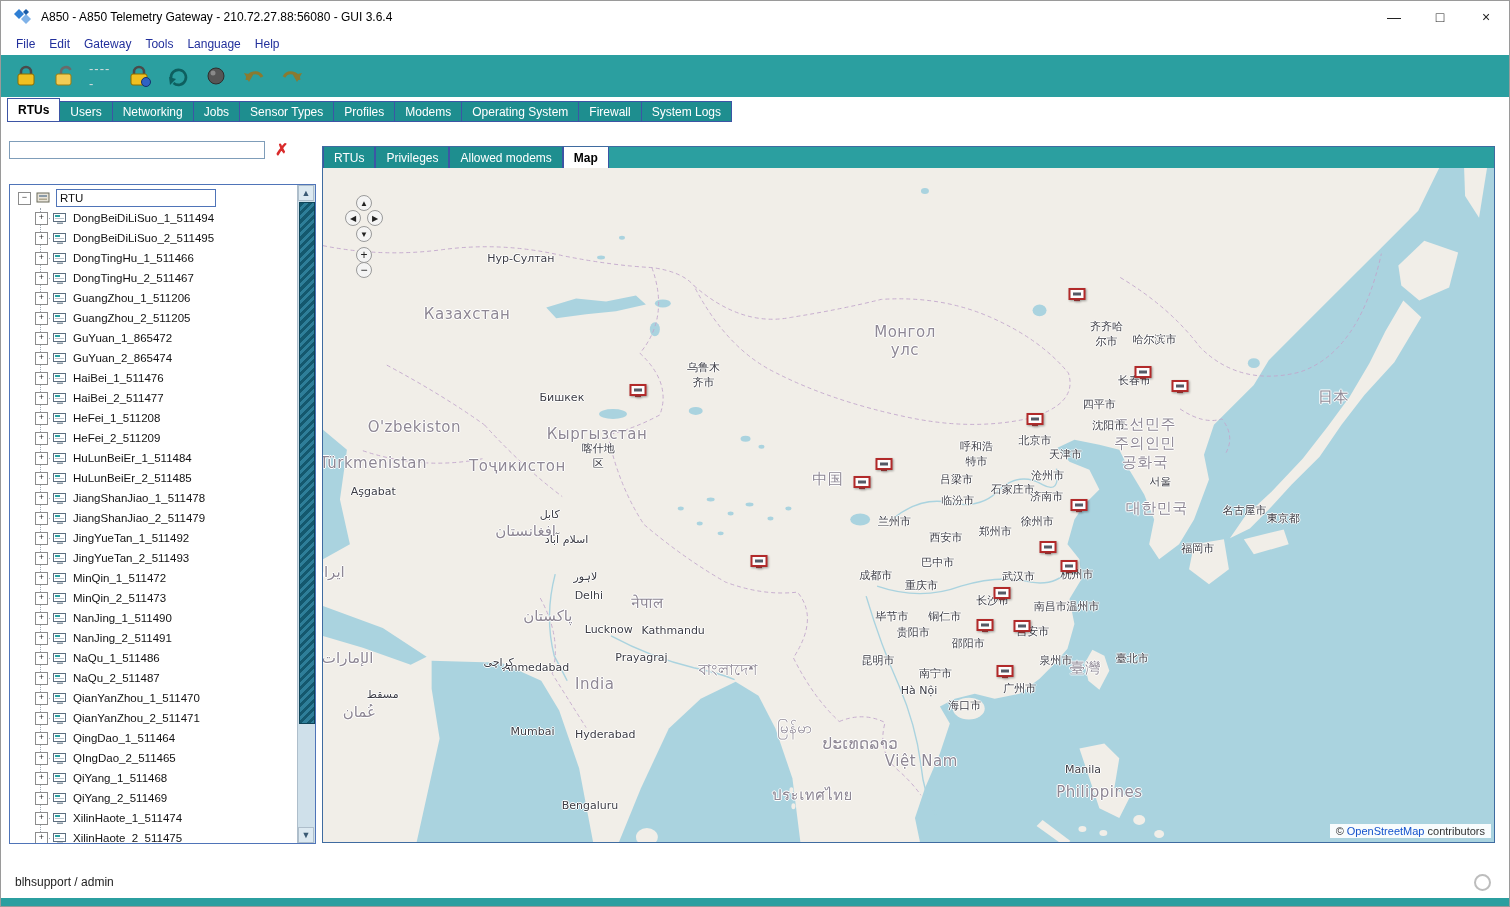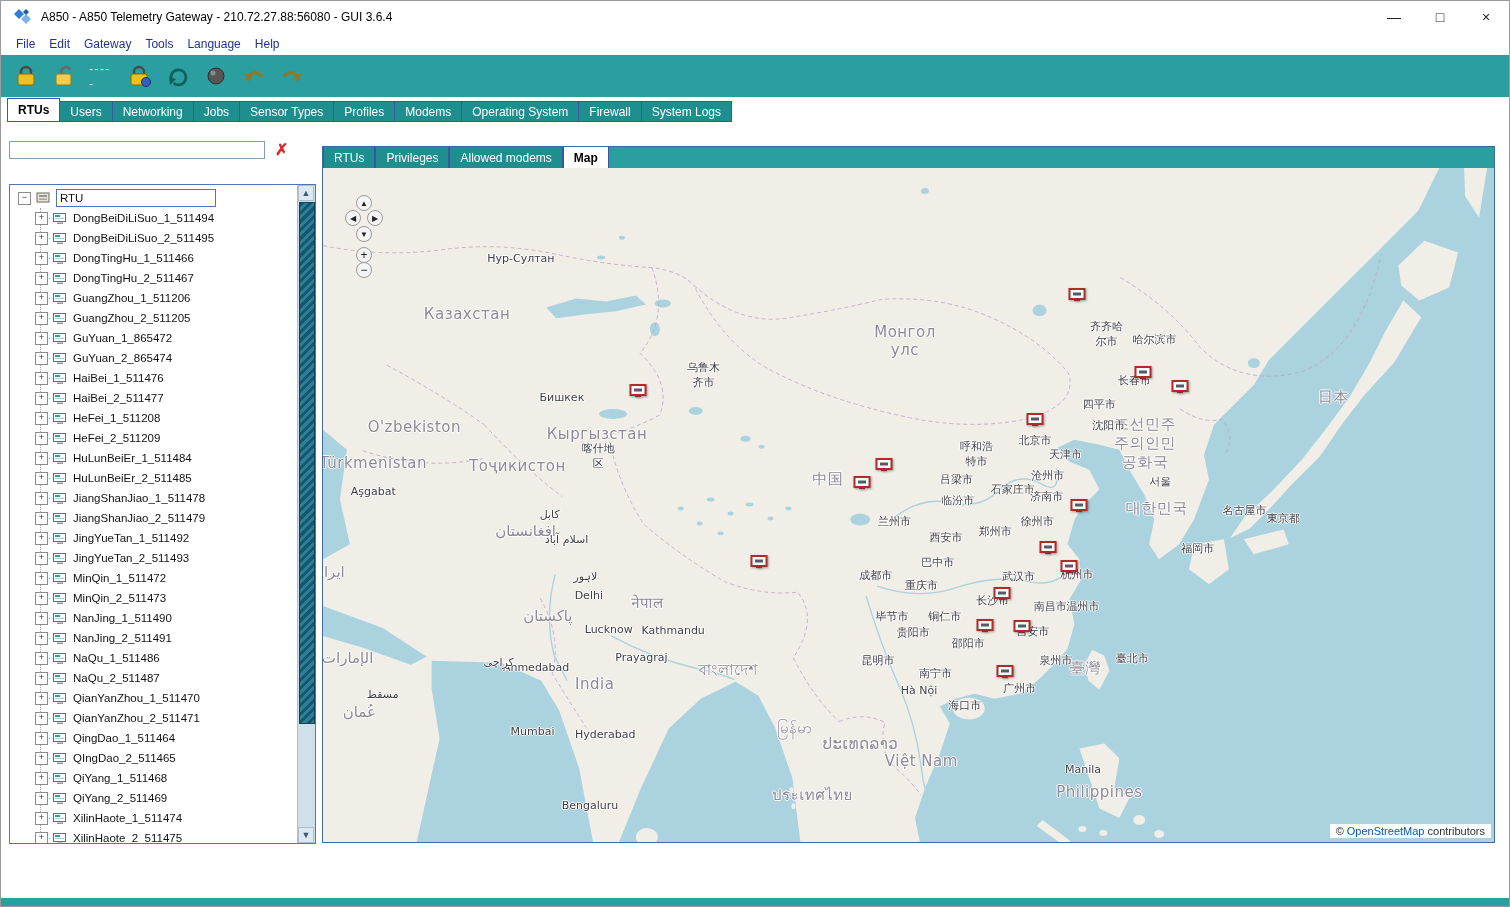--- a/index.html
+++ b/index.html
@@ -902,14 +902,18 @@
 
         <div class="attribution">
           <span>©</span>
           <a>OpenStreetMap</a>
           <span>contributors</span>
         </div>
       </div>
     </div>
   </div>
 
+  <div class="statusbar">
+    <span class="status-user">blhsupport / admin</span>
+    <span class="status-circle"></span>
+  </div>
   <div class="bottomstrip"></div>
 </div>
 
 </body></html>

